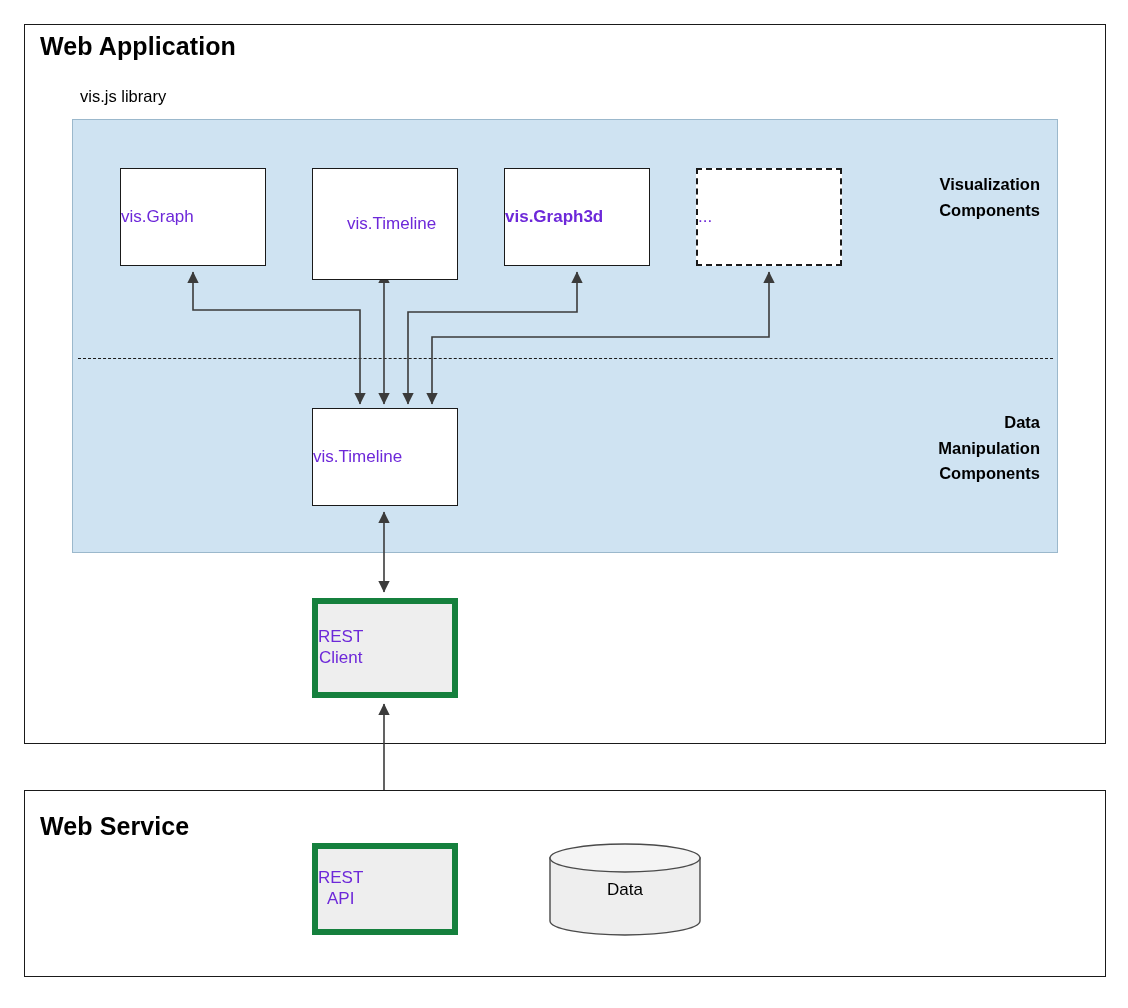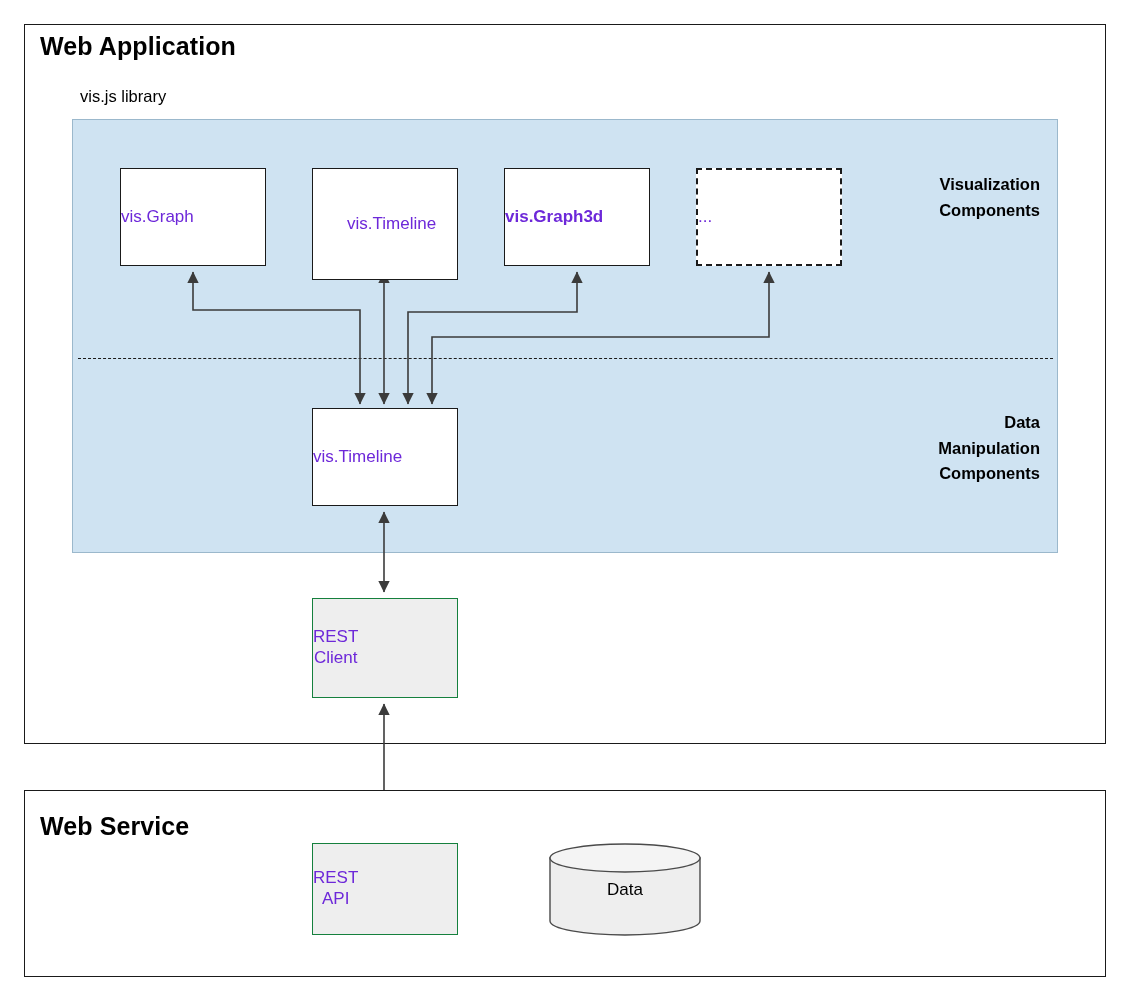--- a/index.html
+++ b/index.html
@@ -86,21 +86,21 @@
   .node-solid {
     background: #ffffff;
     border: 1px solid #1a1a1a;
   }
   .node-dashed {
     background: #ffffff;
     border: 2px dashed #1a1a1a;
   }
   .node-gray {
     background: #eeeeee;
-    border: 1px solid #15803d;
+    border: 6px solid #15803d;
   }
 
   #node-vis-graph    { left: 120px; top: 168px; width: 146px; height: 98px; }
   #node-vis-timeline { left: 312px; top: 168px; width: 146px; height: 112px; padding-left: 34px; }
   #node-vis-graph3d  { left: 504px; top: 168px; width: 146px; height: 98px; font-weight: bold; }
   #node-ellipsis     { left: 696px; top: 168px; width: 146px; height: 98px; }
   #node-vis-dataset  { left: 312px; top: 408px; width: 146px; height: 98px; }
   #node-rest-client  { left: 312px; top: 598px; width: 146px; height: 100px; }
   #node-rest-api     { left: 312px; top: 843px; width: 146px; height: 92px; }
 

